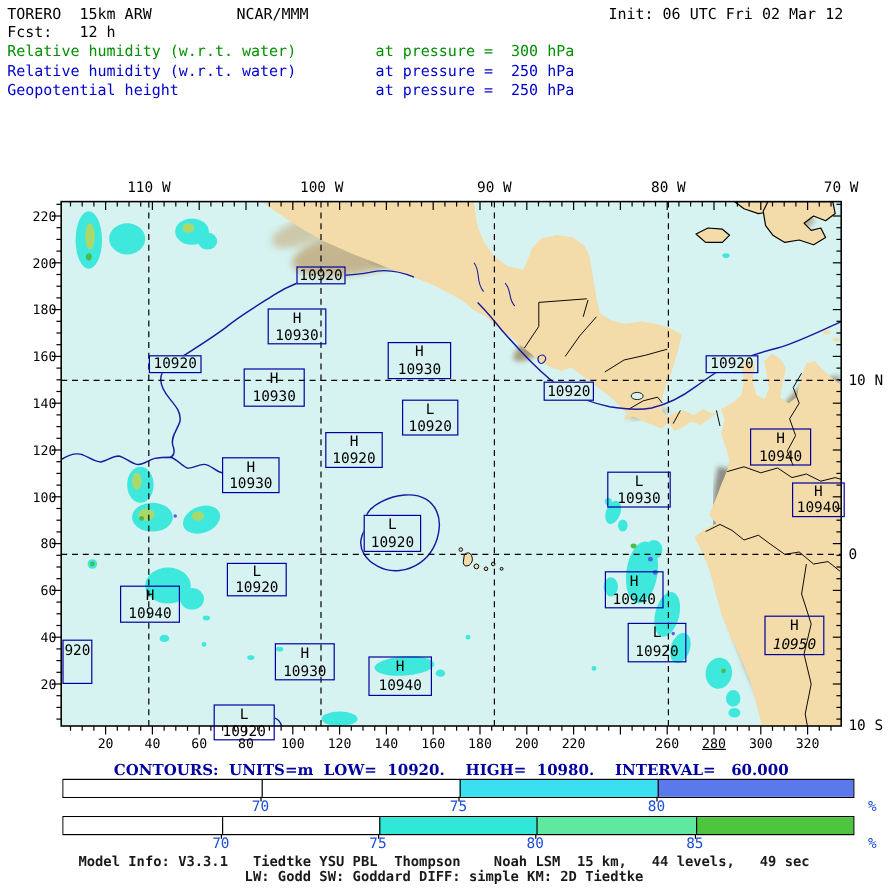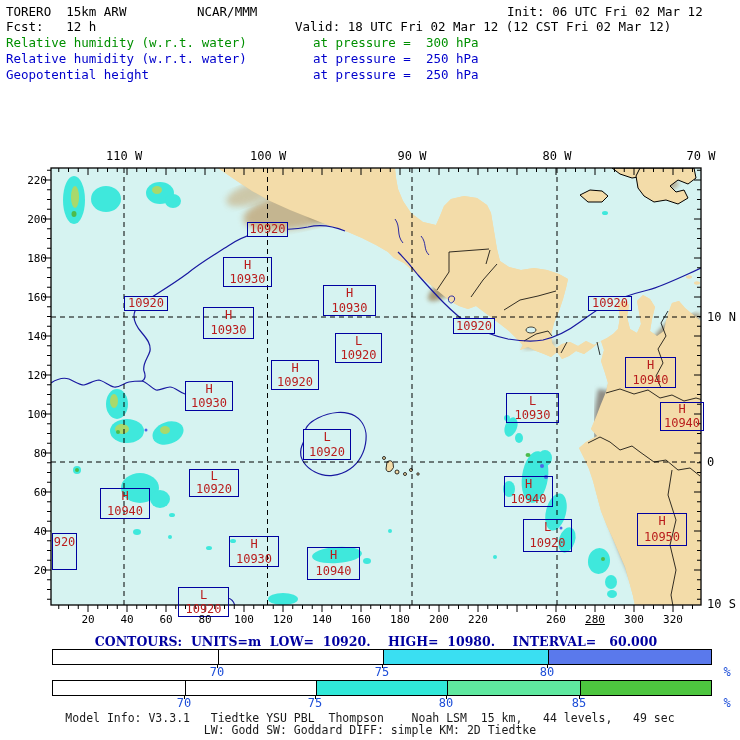--- a/index.html
+++ b/index.html
@@ -4,42 +4,41 @@
 <style>
   html,body{margin:0;padding:0;background:#ffffff;}
   #stage{position:relative;width:740px;height:740px;background:#ffffff;overflow:hidden;
          font-family:"DejaVu Sans Mono",monospace;}
   .abs{position:absolute;}
   .hdr{font-size:12.5px;line-height:14px;color:#000;white-space:pre;}
   .leg-green{color:#009000;}
   .leg-blue{color:#0000CC;}
   .axis-label{font-size:11px;color:#000;white-space:pre;}
   .coord-label{font-size:12px;color:#000;white-space:pre;}
-  .hl-box{position:absolute;border:1px solid #0000A0;color:#b91c1c;text-align:center;
+  .hl-box{position:absolute;border:1px solid #0000A0;color:#000000;text-align:center;
           font-size:12px;box-sizing:border-box;white-space:pre;}
   .hl-line{width:100%;}
   .contours-line{font-family:"DejaVu Serif",serif;font-weight:bold;font-size:12.5px;
                  color:#0000A0;white-space:pre;text-align:center;}
   .cbar{position:absolute;border:1px solid #000;box-sizing:content-box;}
   .cbar-seg{position:absolute;top:0;height:100%;}
   .cbar-div{position:absolute;top:0;width:1px;height:100%;background:#000;}
   .cbar-tick{position:absolute;width:1px;height:4px;background:#000;}
   .cbar-label{position:absolute;font-size:12px;color:#1d4ed8;transform:translateX(-50%);white-space:pre;}
-  .footer{font-size:11.5px;color:#1a1a1a;white-space:pre;text-align:center;width:740px;}
+  .footer{font-size:11.5px;color:#1a1a1a;white-space:pre;text-align:center;width:740px;font-weight:bold;}
 </style>
 </head>
 <body>
 
 <div id="stage">
 
   <div class="abs hdr" style="left:6px;top:5px;">TORERO  15km ARW</div>
   <div class="abs hdr" style="left:197px;top:5px;">NCAR/MMM</div>
   <div class="abs hdr" style="left:507px;top:5px;">Init: 06 UTC Fri 02 Mar 12</div>
   <div class="abs hdr" style="left:6px;top:20px;">Fcst:   12 h</div>
-  <div class="abs hdr" style="left:295px;top:20px;">Valid: 18 UTC Fri 02 Mar 12 (12 CST Fri 02 Mar 12)</div>
 
   <div class="abs hdr leg-green" style="left:6px;top:36px;">Relative humidity (w.r.t. water)</div>
   <div class="abs hdr leg-green" style="left:313px;top:36px;">at pressure =  300 hPa</div>
   <div class="abs hdr leg-blue" style="left:6px;top:52px;">Relative humidity (w.r.t. water)</div>
   <div class="abs hdr leg-blue" style="left:313px;top:52px;">at pressure =  250 hPa</div>
   <div class="abs hdr leg-blue" style="left:6px;top:68px;">Geopotential height</div>
   <div class="abs hdr leg-blue" style="left:313px;top:68px;">at pressure =  250 hPa</div>
 
   <svg id="mapsvg" class="abs" style="left:0;top:0;" width="740" height="740" viewBox="0 0 740 740">
     <defs>
@@ -484,21 +483,21 @@
       <div class="hl-box" style="left: 189px; top: 469px; width: 50px; height: 28px;"><div class="hl-line" style="line-height: 13px;">L</div><div class="hl-line" style="line-height: 13px;">10920</div></div>
       <div class="hl-box" style="left: 100px; top: 488px; width: 50px; height: 31px;"><div class="hl-line" style="line-height: 14.5px;">H</div><div class="hl-line" style="line-height: 14.5px;">10940</div></div>
       <div class="hl-box" style="left: 52px; top: 533px; width: 25px; height: 37px;"><div class="hl-line" style="line-height: 17.5px;"></div><div class="hl-line" style="line-height: 17.5px;">920</div></div>
       <div class="hl-box" style="left: 229px; top: 536px; width: 50px; height: 31px;"><div class="hl-line" style="line-height: 14.5px;">H</div><div class="hl-line" style="line-height: 14.5px;">10930</div></div>
       <div class="hl-box" style="left: 307px; top: 547px; width: 53px; height: 33px;"><div class="hl-line" style="line-height: 15.5px;">H</div><div class="hl-line" style="line-height: 15.5px;">10940</div></div>
       <div class="hl-box" style="left: 178px; top: 587px; width: 51px; height: 30px;"><div class="hl-line" style="line-height: 14px;">L</div><div class="hl-line" style="line-height: 14px;">10920</div></div>
       <div class="hl-box" style="left: 506px; top: 393px; width: 53px; height: 30px;"><div class="hl-line" style="line-height: 14px;">L</div><div class="hl-line" style="line-height: 14px;">10930</div></div>
       <div class="hl-box" style="left: 660px; top: 402px; width: 44px; height: 29px;"><div class="hl-line" style="line-height: 13.5px;">H</div><div class="hl-line" style="line-height: 13.5px;">10940</div></div>
       <div class="hl-box" style="left: 504px; top: 476px; width: 49px; height: 31px;"><div class="hl-line" style="line-height: 14.5px;">H</div><div class="hl-line" style="line-height: 14.5px;">10940</div></div>
       <div class="hl-box" style="left: 523px; top: 519px; width: 49px; height: 33px;"><div class="hl-line" style="line-height: 15.5px;">L</div><div class="hl-line" style="line-height: 15.5px;">10920</div></div>
-      <div class="hl-box" style="left: 637px; top: 513px; width: 50px; height: 33px;"><div class="hl-line" style="line-height: 15.5px;">H</div><div class="hl-line" style="line-height: 15.5px;">10950</div></div>
+      <div class="hl-box" style="left: 637px; top: 513px; width: 50px; height: 33px;"><div class="hl-line" style="line-height: 15.5px;">H</div><div class="hl-line" style="line-height: 15.5px; font-style: italic;">10950</div></div>
       <div class="abs coord-label" style="left: 106px; top: 149px; width: 36px; text-align: center;">110 W</div>
       <div class="abs coord-label" style="left: 250px; top: 149px; width: 36px; ">100 W</div>
       <div class="abs coord-label" style="left: 394px; top: 149px; width: 36px; text-align: center;">90 W</div>
       <div class="abs coord-label" style="left: 539px; top: 149px; width: 36px; text-align: center;">80 W</div>
       <div class="abs coord-label" style="left: 683px; top: 149px; width: 36px; text-align: center;">70 W</div>
       <div class="abs coord-label" style="left: 707px; top: 310px;">10 N</div>
       <div class="abs coord-label" style="left: 707px; top: 455px;">0</div>
       <div class="abs coord-label" style="left: 707px; top: 597px;">10 S</div>
       <div class="abs axis-label" style="left: 76px; top: 613px; width: 24px; text-align: center;">20</div>
       <div class="abs axis-label" style="left: 115px; top: 613px; width: 24px; text-align: center;">40</div>

